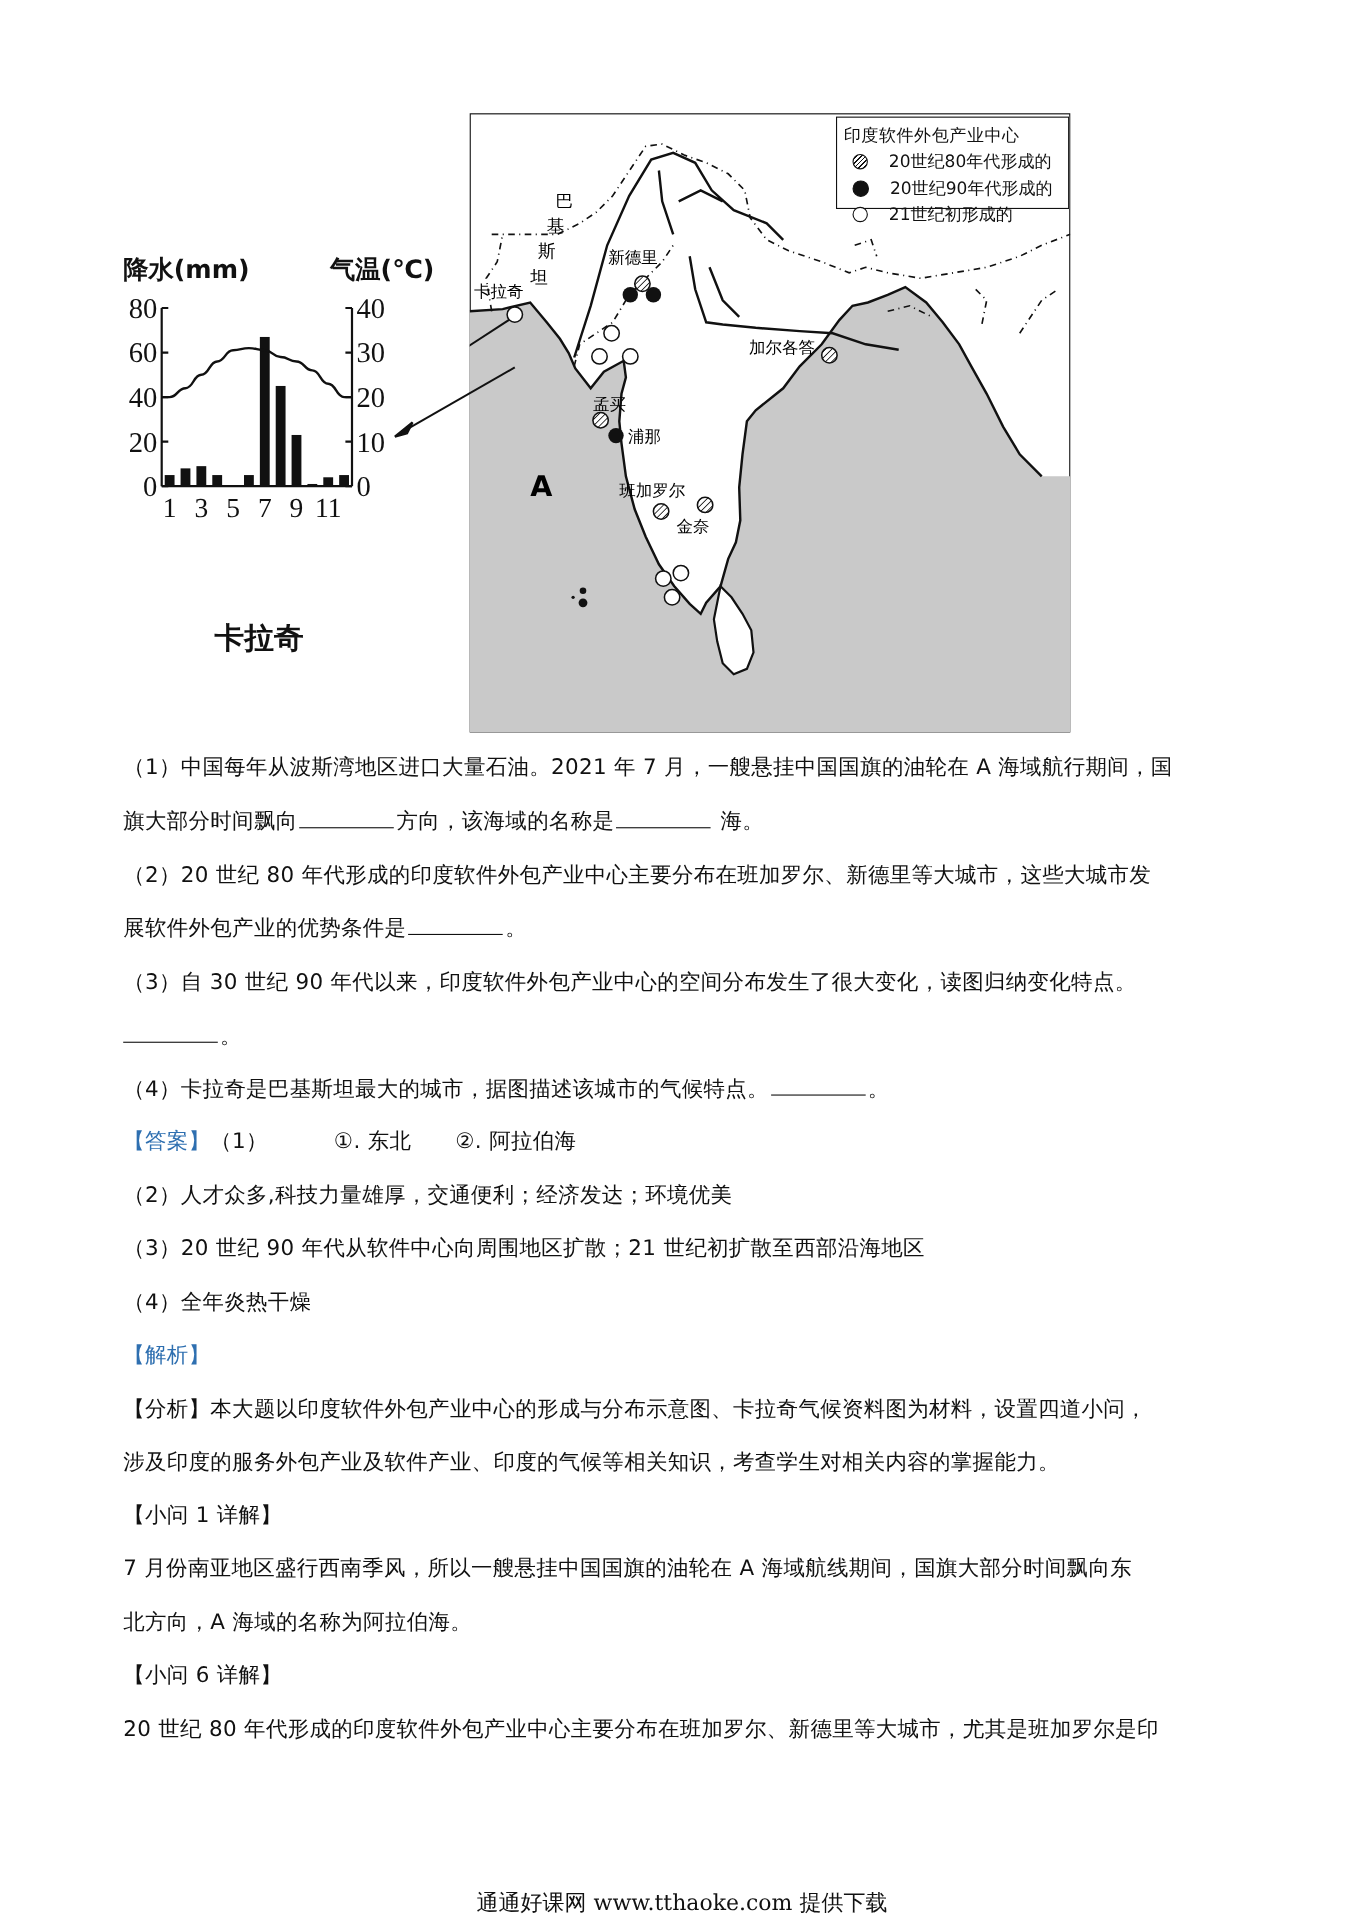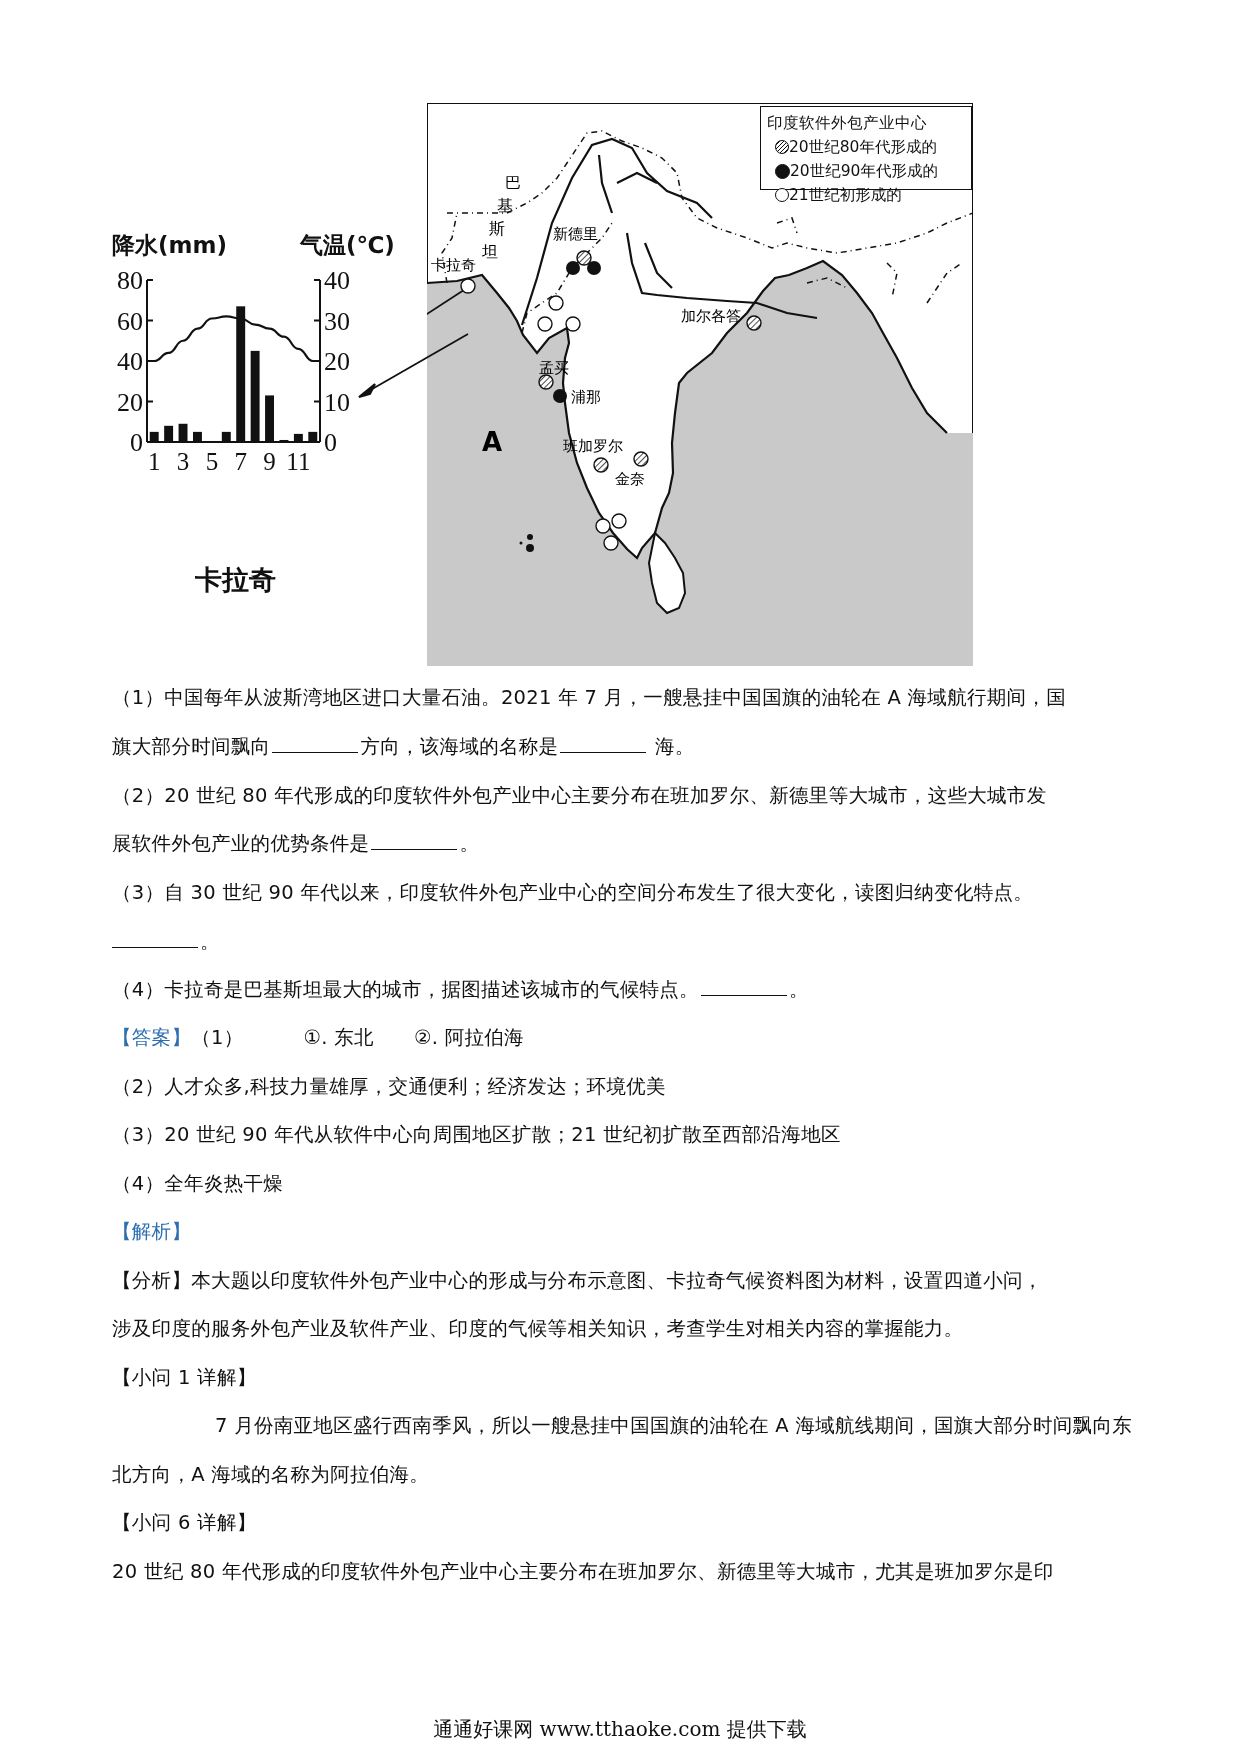--- a/index.html
+++ b/index.html
@@ -10,21 +10,21 @@
   #climate { position: absolute; left: 110px; top: 255px; width: 310px; height: 300px; }
   #climate text { font-family: "Liberation Serif", "DejaVu Serif", serif; fill: #111; }
   .chart-title { position: absolute; left: 195px; top: 562px; font-size: 27px; font-weight: bold;
                  font-family: "DejaVu Sans", sans-serif; }
   
   #map { position: absolute; left: 427px; top: 103px; width: 546px; height: 563px; }
   #map text { font-family: "DejaVu Sans", sans-serif; }
   .legend { position: absolute; left: 760px; top: 106px; width: 212px; height: 84px;
             background: #fff; border: 1.5px solid #111; box-sizing: border-box; padding: 4px 6px;
             font-size: 15.5px; line-height: 24px; font-family: "DejaVu Sans", sans-serif; }
-  .legend .row { display: flex; align-items: center; gap: 0; padding-left: 8px; }
+  .legend .row { display: flex; align-items: center; gap: 19px; padding-left: 8px; }
   .legend .title { white-space: nowrap; letter-spacing: 0.5px; }
   .sym { width: 14px; height: 14px; border-radius: 50%; border: 1.3px solid #111; box-sizing: border-box; display: inline-block; }
   .sym.hatch { background: repeating-linear-gradient(135deg, #fff 0 2px, #111 2px 3px); }
   .sym.filled { background: #111; width: 15px; height: 15px; }
   .sym.open { background: #fff; }
   
   .para { position: absolute; left: 112px; width: 1020px; font-size: 19.5px; line-height: 28px;
           font-family: "DejaVu Sans", sans-serif; white-space: nowrap; letter-spacing: 0.3px; }
   .blank { display: inline-block; width: 86px; border-bottom: 1.4px solid #111; height: 18px; vertical-align: baseline; margin: 0 2px; }
   .tag-blue { color: #2e6fb0; }
@@ -186,18 +186,18 @@
 <div class="para" style="top:1073px;">（2）人才众多,科技力量雄厚，交通便利；经济发达；环境优美</div>
 <div class="para" style="top:1121px;">（3）20 世纪 90 年代从软件中心向周围地区扩散；21 世纪初扩散至西部沿海地区</div>
 <div class="para" style="top:1170px;">（4）全年炎热干燥</div>
 
 <div class="para tag-blue" style="top:1218px;">【解析】</div>
 <div class="para" style="top:1267px;">
   <span>【分析】</span><span>本大题以印度软件外包产业中心的形成与分布示意图、卡拉奇气候资料图为材料，设置四道小问，</span>
 </div>
 <div class="para" style="top:1315px;">涉及印度的服务外包产业及软件产业、印度的气候等相关知识，考查学生对相关内容的掌握能力。</div>
 <div class="para" style="top:1364px;">【小问 1 详解】</div>
-<div class="para" style="top:1412px;text-align:right;">7 月份南亚地区盛行西南季风，所以一艘悬挂中国国旗的油轮在 A 海域航线期间，国旗大部分时间飘向东</div>
+<div class="para" style="top:1412px;">7 月份南亚地区盛行西南季风，所以一艘悬挂中国国旗的油轮在 A 海域航线期间，国旗大部分时间飘向东</div>
 <div class="para" style="top:1461px;">北方向，A 海域的名称为阿拉伯海。</div>
 <div class="para" style="top:1509px;">【小问 6 详解】</div>
 <div class="para" style="top:1558px;">20 世纪 80 年代形成的印度软件外包产业中心主要分布在班加罗尔、新德里等大城市，尤其是班加罗尔是印</div>
 
 <div class="footer">通通好课网  www.tthaoke.com  提供下载</div>
 
 </body></html>

